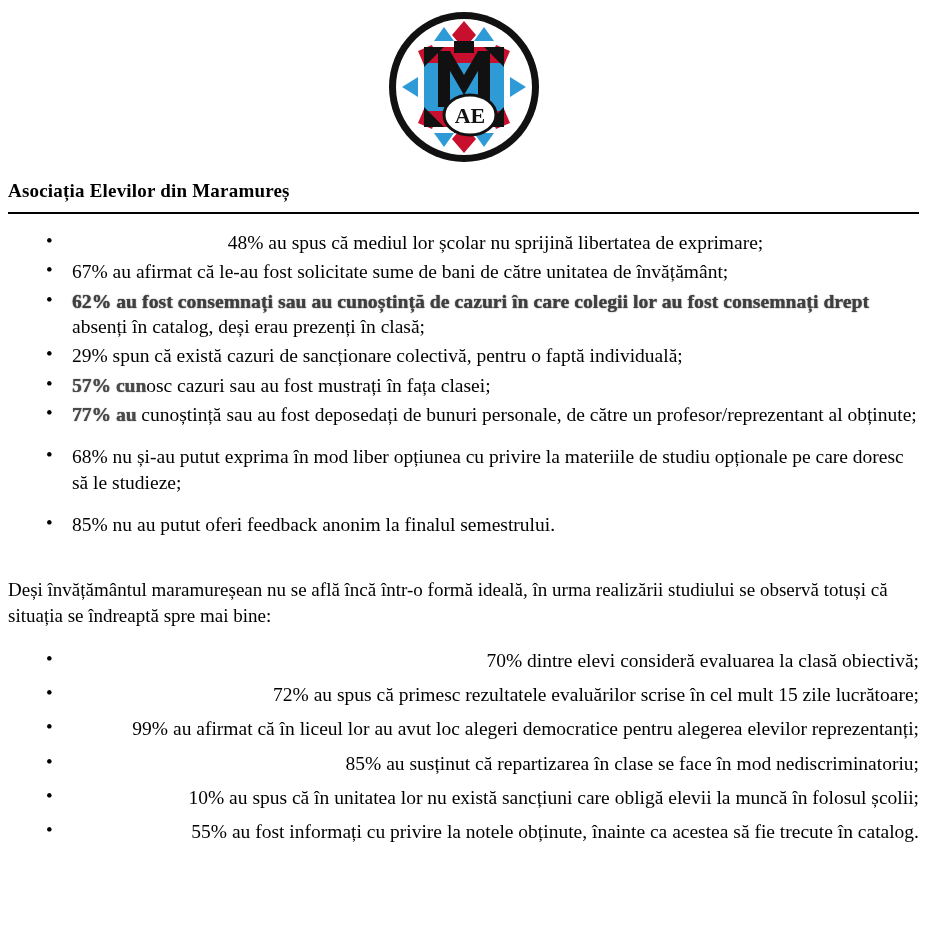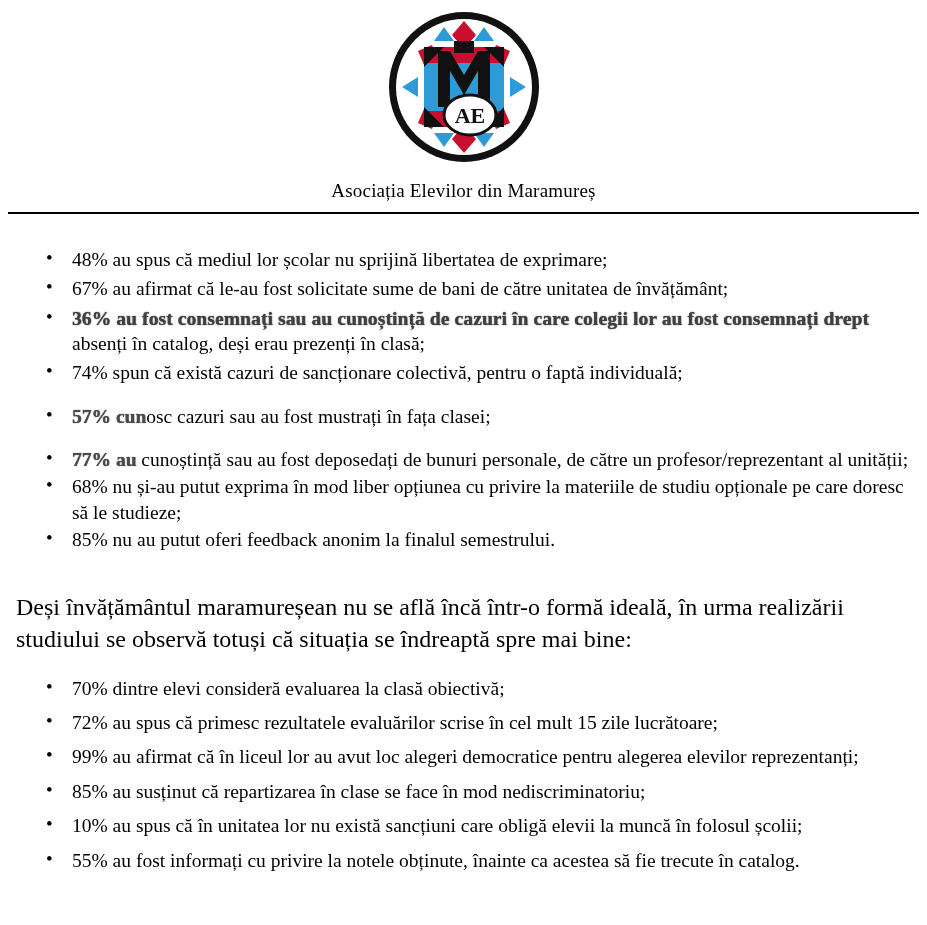--- a/index.html
+++ b/index.html
@@ -32,22 +32,21 @@
     box-sizing: border-box;
   }
   .logo {
     width: 152px;
     height: 152px;
     position: relative;
   }
 
   
   .org-title {
-    text-align: center;
-    font-weight: normal;
+    font-weight: bold;
     font-size: 19px;
     letter-spacing: 0.2px;
     margin-top: 28px;
   }
 
   .rule {
     margin-top: 10px;
     border: none;
     border-top: 2.5px solid #000;
     height: 0;
@@ -70,52 +69,52 @@
   ul.bullets > li::before {
     content: "•";
     position: absolute;
     left: 0;
     top: -1px;
     font-size: 19px;
     line-height: 1.30;
   }
 
   
-  #list-one > li.gap-lg { margin-top: 33px; }
+  #list-one > li.gap-lg { margin-top: 16px; text-align: center; }
   #list-one > li.gap-md { margin-top: 4px; }
-  #list-one > li.gap-sm { margin-top: 18px; }
-  #list-one > li.gap-xs { margin-top: 2px; }
+  #list-one > li.gap-sm { margin-top: 4px; }
+  #list-one > li.gap-xs { margin-top: 17px; }
 
   
   .smudge {
     color: #4a4a4a;
     text-shadow: 0 0 1.1px rgba(60,60,60,0.85), 0.4px 0 0.6px rgba(90,90,90,0.5);
     font-weight: 600;
   }
   .smudge-full {
     color: #3f3f3f;
     text-shadow: 0 0 1.2px rgba(60,60,60,0.9), 0.5px 0 0.7px rgba(100,100,100,0.55);
     font-weight: 600;
     letter-spacing: 0.1px;
   }
 
   
   .para {
-    font-size: 24px;
+    font-size: 19px;
     line-height: 1.32;
     margin-top: 40px;
     padding: 0 2px 0 0;
-    margin-left: 8px;
   }
 
   #list-two {
     margin-top: 20px;
   }
   #list-two > li {
     margin-top: 9px;
+    text-align: right;
   }
   #list-two > li:first-child { margin-top: 0; }
 </style>
 </head>
 <body>
 
 <div class="page">
 
   <div class="logo-wrap">
     <div class="logo">
@@ -161,24 +160,24 @@
     </div>
   </div>
 
   <div class="org-title">Asociația Elevilor din Maramureș</div>
 
   <hr class="rule">
 
   <ul class="bullets" id="list-one">
       <li class="gap-lg"><span>48% au spus că mediul lor școlar nu sprijină libertatea de exprimare;</span></li>
       <li class="gap-md"><span>67% au afirmat că le-au fost solicitate sume de bani de către unitatea de învățământ;</span></li>
-      <li class="gap-md"><span class="smudge-full">36% au fost consemnați sau au cunoștință de cazuri în care colegii lor au fost consemnați drept</span><span> absenți în catalog, deși erau prezenți în clasă;</span></li>
-      <li class="gap-md"><span>74% spun că există cazuri de sancționare colectivă, pentru o faptă individuală;</span></li>
+      <li class="gap-md"><span class="smudge-full">62% au fost consemnați sau au cunoștință de cazuri în care colegii lor au fost consemnați drept</span><span> absenți în catalog, deși erau prezenți în clasă;</span></li>
+      <li class="gap-md"><span>29% spun că există cazuri de sancționare colectivă, pentru o faptă individuală;</span></li>
       <li class="gap-sm"><span class="smudge">57% cun</span><span>osc cazuri sau au fost mustrați în fața clasei;</span></li>
-      <li class="gap-sm"><span class="smudge">77% au</span><span> cunoștință sau au fost deposedați de bunuri personale, de către un profesor/reprezentant al unității;</span></li>
+      <li class="gap-sm"><span class="smudge">77% au</span><span> cunoștință sau au fost deposedați de bunuri personale, de către un profesor/reprezentant al obținute;</span></li>
       <li class="gap-xs"><span>68% nu și-au putut exprima în mod liber opțiunea cu privire la materiile de studiu opționale pe care doresc să le studieze;</span></li>
       <li class="gap-xs"><span>85% nu au putut oferi feedback anonim la finalul semestrului.</span></li>
     </ul>
 
   <div class="para">Deși învățământul maramureșean nu se află încă într-o formă ideală, în urma realizării studiului se observă totuși că situația se îndreaptă spre mai bine:</div>
 
   <ul class="bullets" id="list-two">
       <li>70% dintre elevi consideră evaluarea la clasă obiectivă;</li>
       <li>72% au spus că primesc rezultatele evaluărilor scrise în cel mult 15 zile lucrătoare;</li>
       <li>99% au afirmat că în liceul lor au avut loc alegeri democratice pentru alegerea elevilor reprezentanți;</li>

